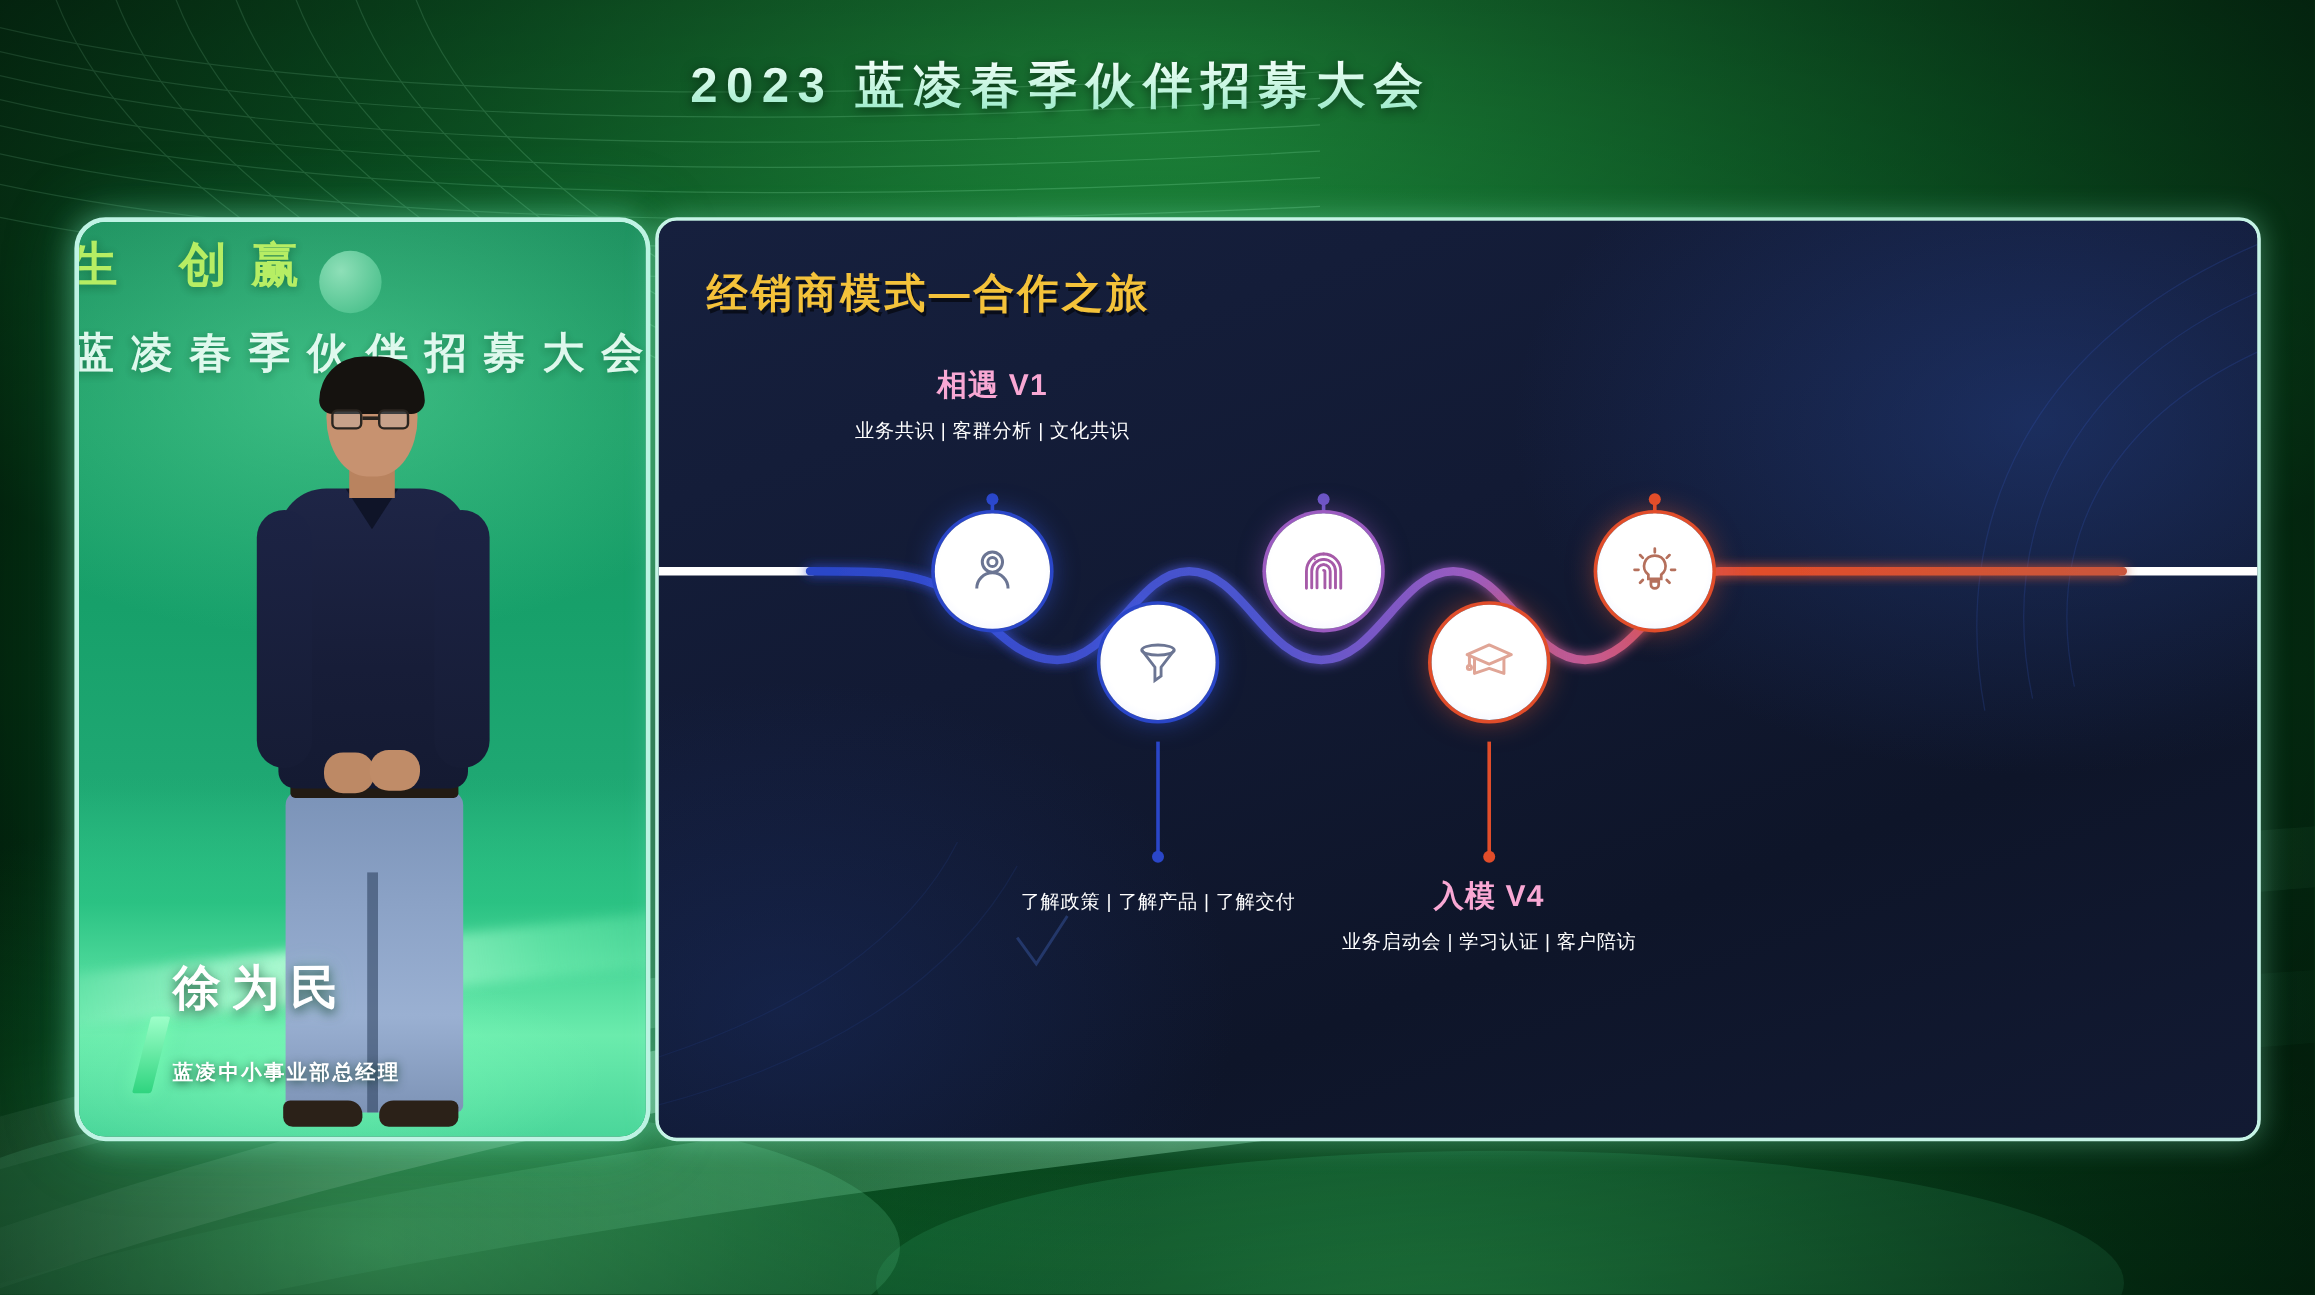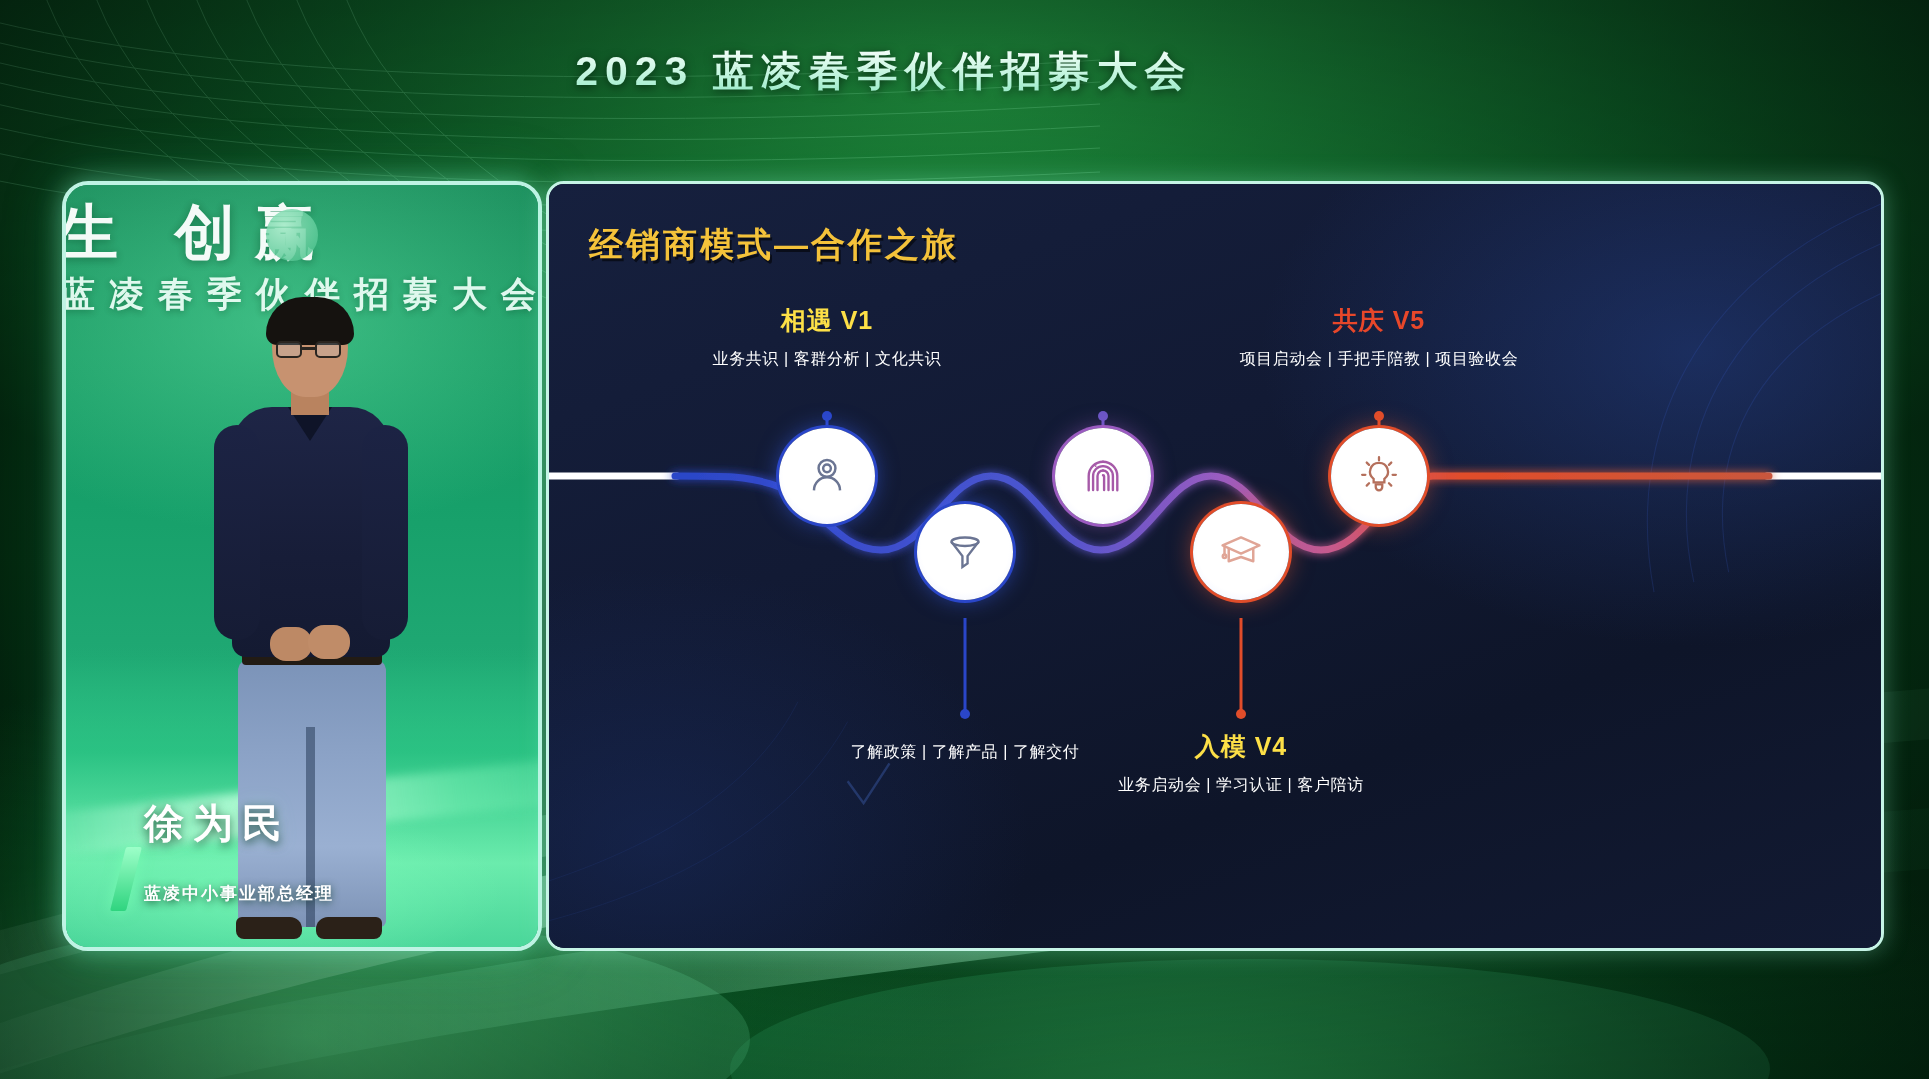--- a/index.html
+++ b/index.html
@@ -60,21 +60,21 @@
     background:#0f7a46;
   }
   #video-backdrop{
     position:absolute; inset:0;
     background:
       radial-gradient(ellipse 520px 300px at 45% 18%, rgba(90,220,160,.55) 0%, rgba(0,0,0,0) 70%),
       linear-gradient(180deg,#1d8f5e 0%, #1a9a63 22%, #17a06a 42%, #1fa873 62%, #37c58e 82%, #55e0a4 100%);
   }
   #video-stage-heading{
     position:absolute; left:-8px; top:8px; width:500px;
-    font-size:60px; font-weight:bold; color:#ffffff;
+    font-size:40px; font-weight:bold; color:#bef264;
     letter-spacing:20px; white-space:nowrap; opacity:.95;
     text-shadow:0 2px 8px rgba(0,60,30,.45);
   }
   #video-stage-dot{
     position:absolute; left:200px; top:24px;
     width:52px; height:52px; border-radius:50%;
     background:radial-gradient(circle at 35% 32%, #9fe9c4, #3fbc85);
     opacity:.85;
   }
   #video-stage-subheading{
@@ -173,21 +173,21 @@
     display:flex; align-items:center; justify-content:center;
   }
   .node.up{   width:96px; height:96px; }
   .node.down{ width:96px; height:96px; }
   .node-blue{   box-shadow:0 0 0 3px #2a46c8, 0 0 22px rgba(60,100,255,.55); }
   .node-purple{ box-shadow:0 0 0 3px #9b5bc0, 0 0 22px rgba(170,100,210,.5); }
   .node-orange{ box-shadow:0 0 0 3px #e14d2a, 0 0 24px rgba(235,90,50,.55); }
 
   .label-block{ position:absolute; width:340px; text-align:center; }
   .milestone-title{ font-size:25px; font-weight:bold; letter-spacing:1px; }
-  .milestone-title.blue{ color:#fde047; }
+  .milestone-title.blue{ color:#f9a8d4; }
   .milestone-title.orange{ color:#e8472a; }
   .milestone-sub{
     margin-top:12px; font-size:16px; color:#ffffff; letter-spacing:.6px;
     font-weight:500;
   }
 </style>
 </head>
 <body>
 
 <div id="stage-background">
@@ -384,24 +384,20 @@
         <path d="M12 2.2 v1.6 M5.6 5 l1.2 1.2 M18.4 5 l-1.2 1.2 M3.2 11.4 h1.7 M19.1 11.4 h1.7 M5.6 17 l1.2 -1.2 M18.4 17 l-1.2 -1.2"></path>
       </svg>
     </div>
 
     <div class="label-block" style="left:108px; top:120px;">
       <div class="milestone-title blue">相遇 V1</div>
       <div class="milestone-sub">业务共识 | 客群分析 | 文化共识</div>
     </div>
 
 
-    <div class="label-block" style="left:660px; top:120px;">
-      <div class="milestone-title orange">共庆 V5</div>
-      <div class="milestone-sub">项目启动会 | 手把手陪教 | 项目验收会</div>
-    </div>
 
     <div class="label-block" style="left:246px; top:546px;">
       <div class="milestone-sub">了解政策 | 了解产品 | 了解交付</div>
     </div>
 
     <div class="label-block" style="left:522px; top:546px;">
       <div class="milestone-title blue">入模 V4</div>
       <div class="milestone-sub">业务启动会 | 学习认证 | 客户陪访</div>
     </div>
 

